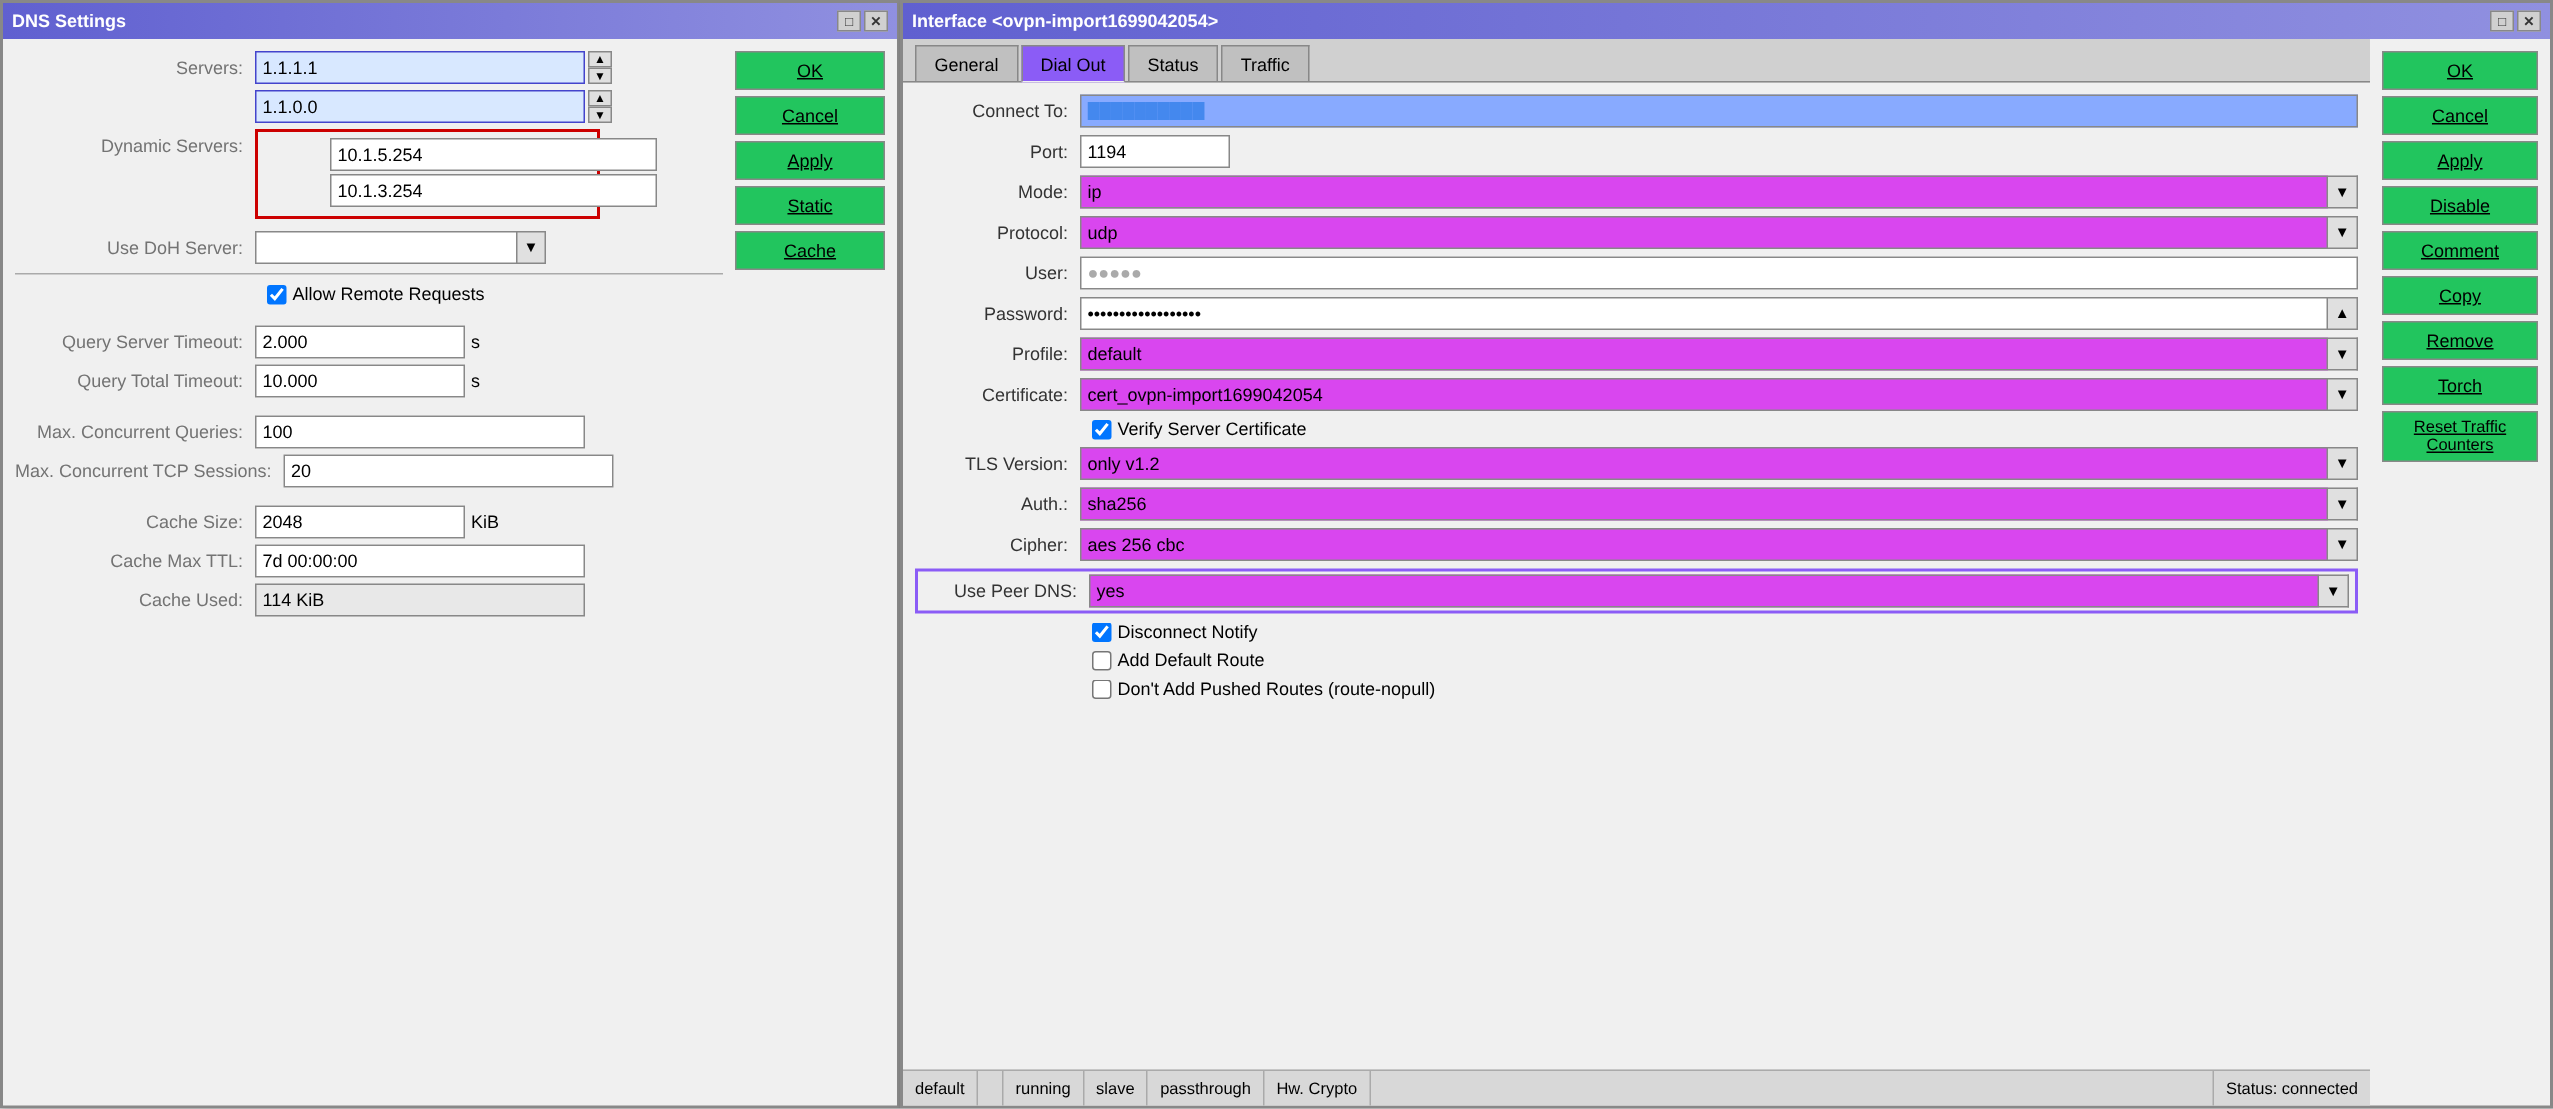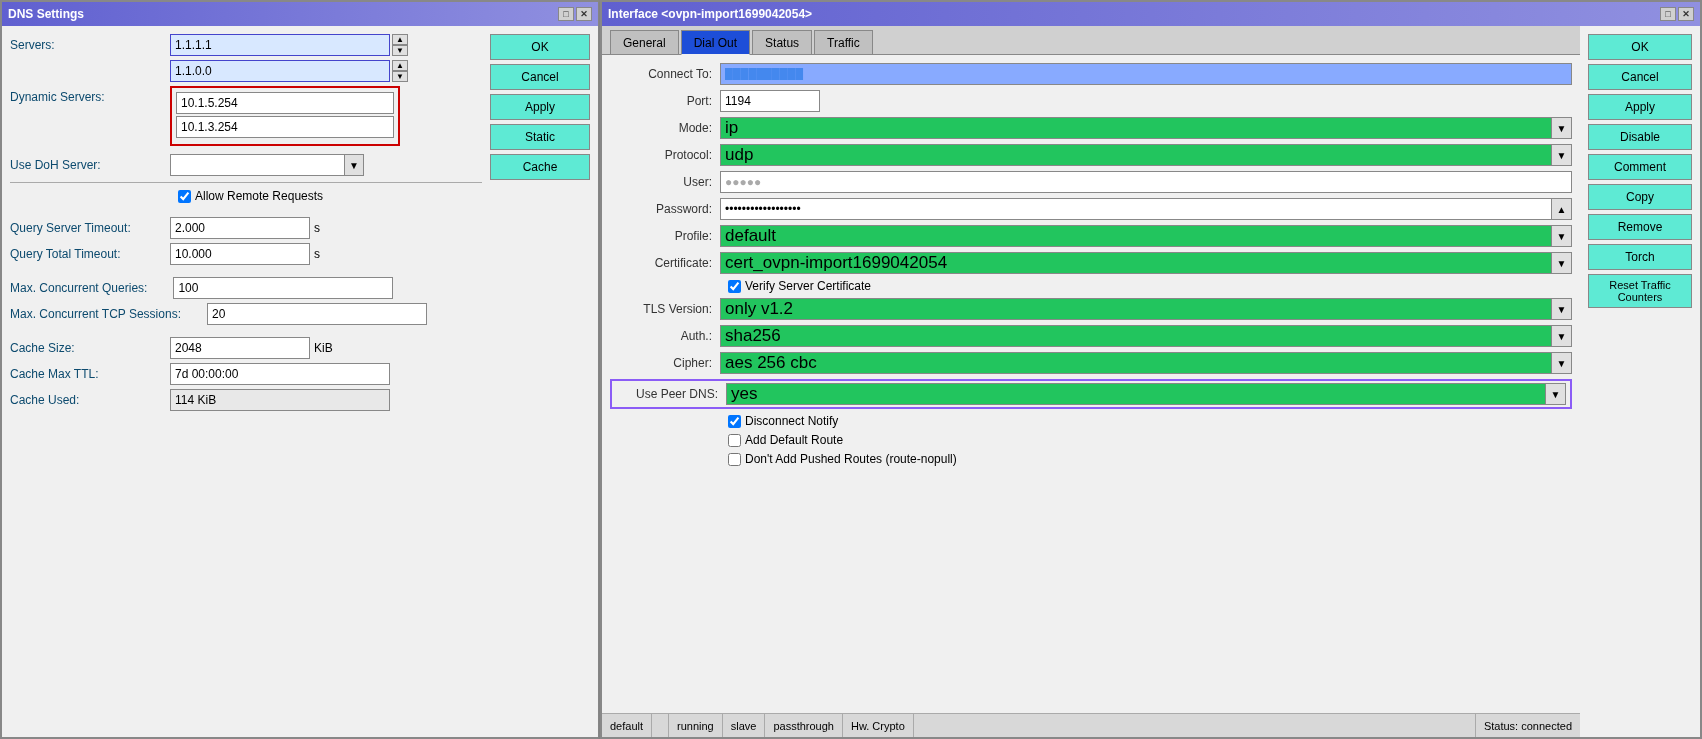--- a/index.html
+++ b/index.html
@@ -83,23 +83,24 @@
       width: 100px;
     }
 
     .form-row {
       display: flex;
       align-items: center;
       margin-bottom: 4px;
     }
 
     .form-label {
+      text-align: right;
       min-width: 160px;
-      padding-right: 26px;
-      color: #0c4a6e;
+      padding-right: 8px;
+      color: #737373;
       white-space: nowrap;
     }
 
     .form-input {
       border: 1px solid #888;
       background: white;
       height: 22px;
       padding: 2px 4px;
       font-size: 12px;
       flex: 1;
@@ -135,20 +136,21 @@
       padding: 4px;
       margin-left: 168px;
       margin-bottom: 4px;
       width: 230px;
     }
 
     .dynamic-servers-box .form-input {
       margin-bottom: 2px;
       max-width: 220px;
       width: 100%;
+      margin-left: 44px;
     }
 
     .doh-row {
       display: flex;
       align-items: center;
       margin-bottom: 4px;
     }
 
     .dropdown-arrow {
       width: 20px;
@@ -172,30 +174,31 @@
 
     .checkbox-row input[type="checkbox"] {
       margin-right: 4px;
     }
 
     .section-gap {
       height: 8px;
     }
 
     .btn {
-      background: #5eead4;
+      background: #22c55e;
       border: 1px solid #888;
       padding: 4px 8px;
       font-size: 12px;
       cursor: pointer;
       text-align: center;
       min-height: 26px;
       display: flex;
       align-items: center;
       justify-content: center;
+      text-decoration: underline;
     }
 
     
     .iface-window {
       flex: 1;
     }
 
     .iface-content {
       display: flex;
       flex: 1;
@@ -230,21 +233,21 @@
       border: 1px solid #888;
       border-bottom: none;
       cursor: pointer;
       font-size: 12px;
       min-height: 24px;
       display: flex;
       align-items: center;
     }
 
     .tab.active {
-      background: #1d4ed8;
+      background: #8b5cf6;
       border-bottom: 1px solid #f0f0f0;
       margin-bottom: -1px;
       z-index: 1;
     }
 
     .tab-content {
       padding: 8px;
       flex: 1;
       overflow-y: auto;
     }
@@ -273,23 +276,23 @@
     }
 
     .iface-select-wrap {
       display: flex;
       flex: 1;
     }
 
     .iface-select {
       flex: 1;
       height: 22px;
-      font-size: 17px;
-      border: 1px solid #888;
-      background: #22c55e;
+      font-size: 12px;
+      border: 1px solid #888;
+      background: #d946ef;
       padding: 2px 4px;
     }
 
     .iface-dropdown-arrow {
       width: 20px;
       height: 22px;
       background: #e0e0e0;
       border: 1px solid #888;
       border-left: none;
       display: flex;

